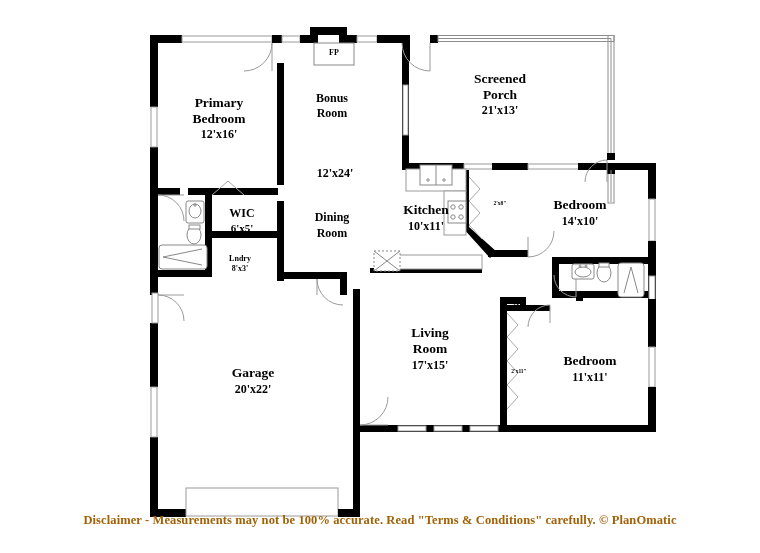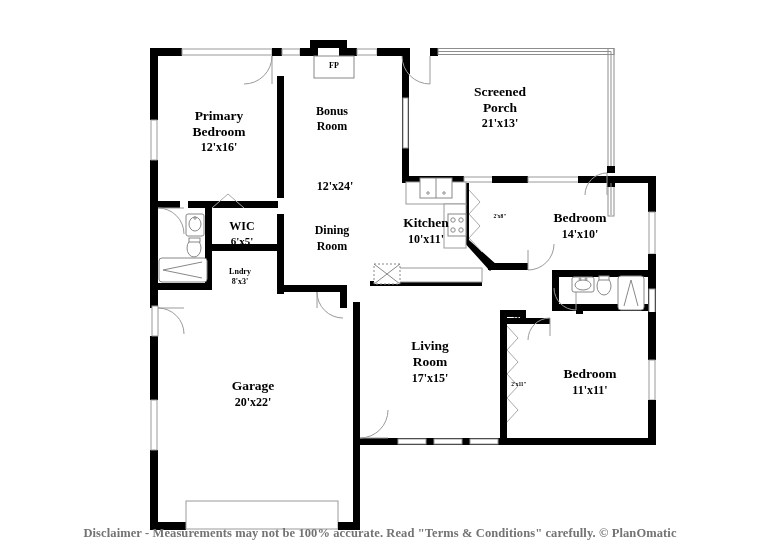--- a/index.html
+++ b/index.html
@@ -9,39 +9,39 @@
   }
   body {
     width: 760px;
     height: 553px;
     font-family: "Liberation Serif", serif;
     position: relative;
     overflow: hidden;
   }
   #floorplan-root {
     position: absolute;
-    left: 0; top: 18px;
+    left: 0; top: 5px;
     width: 760px;
     height: 396px;
   }
   svg#plan-svg {
     display: block;
     width: 760px;
     height: 553px;
   }
   .disclaimer {
     position: absolute;
     left: 0;
     top: 508px;
     width: 760px;
     text-align: center;
     font-family: "Liberation Serif", serif;
     font-size: 12.5px;
     font-weight: bold;
-    color: #737373;
+    color: #a16207;
     letter-spacing: 0.1px;
     white-space: nowrap;
   }
   .room-label {
     font-family: "Liberation Serif", serif;
     font-weight: bold;
     fill: #000000;
     text-anchor: middle;
   }
   .rl-big { font-size: 13.5px; }

